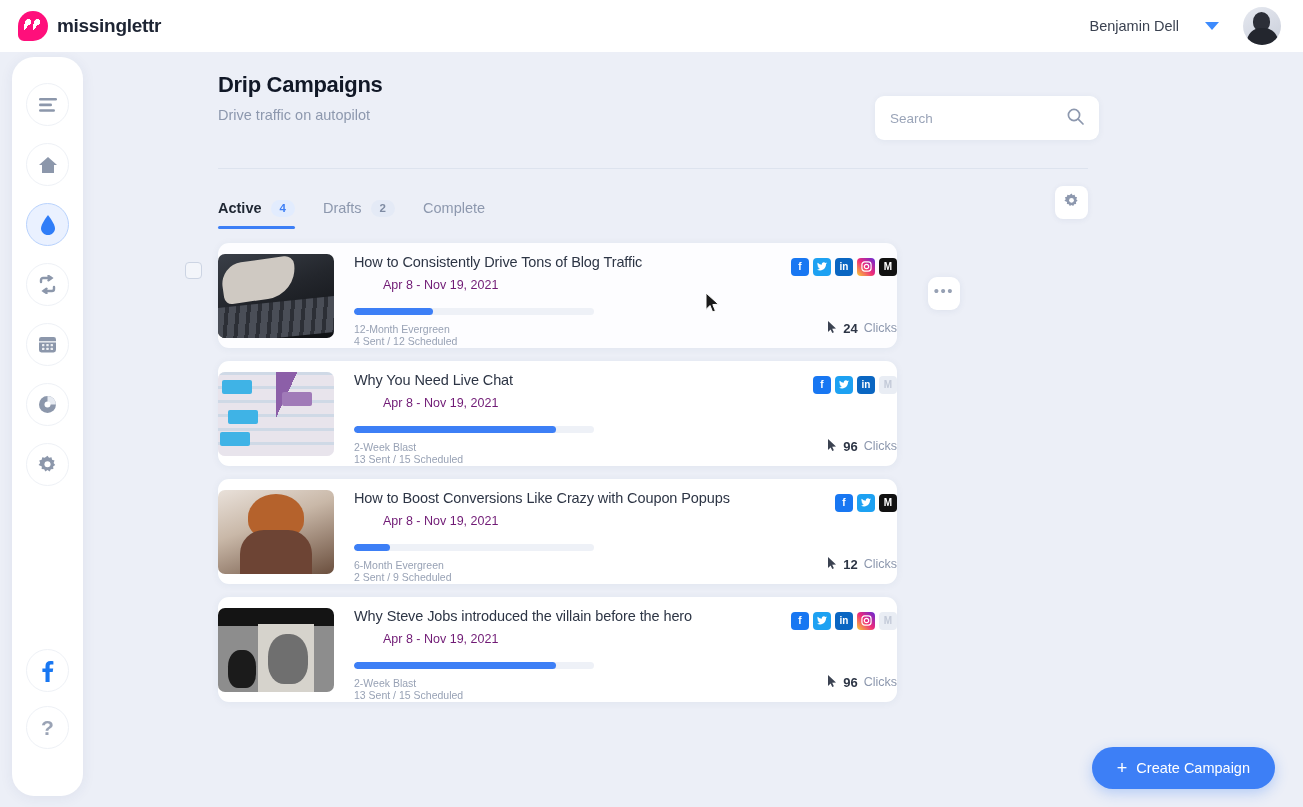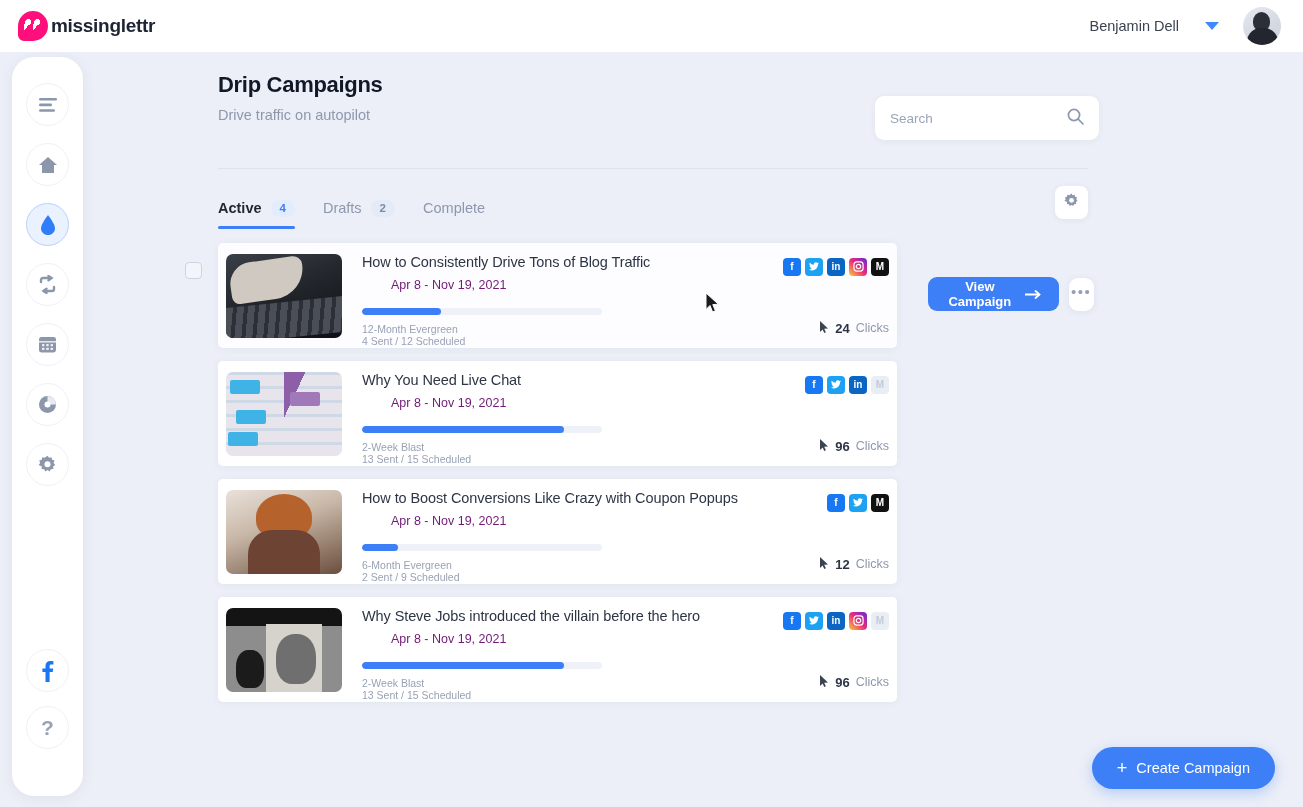--- a/index.html
+++ b/index.html
@@ -13,21 +13,21 @@
   body { position: relative; }
 
   
   .topbar {
     position: absolute; top: 0; left: 0; width: 1303px; height: 52px;
     background: #ffffff;
     display: flex; align-items: center; justify-content: space-between;
     padding: 0 22px 0 18px;
     z-index: 30;
   }
-  .brand { display: flex; align-items: center; gap: 3px; }
+  .brand { display: flex; align-items: center; gap: 9px; }
   .brand-mark {
     width: 30px; height: 30px; position: relative;
     background: #ff0f7b; border-radius: 50% 50% 50% 6px;
   }
   .brand-mark::after {
     content: "";
     position: absolute; left: 7px; top: 8px;
     width: 16px; height: 10px;
     background:
       radial-gradient(circle 3.2px at 3.2px 3.2px, #fff 98%, transparent 100%),
@@ -149,24 +149,24 @@
   
   .cards { margin-top: 14px; position: relative; }
   .card-wrap { position: relative; margin-bottom: 13px; }
   .row-check {
     position: absolute; left: -33px; top: 19px;
     width: 17px; height: 17px; border-radius: 4px;
     border: 1.5px solid #ccd4e3; background: #f3f5fa; cursor: pointer;
   }
   .card {
     width: 679px; height: 105px;
-    background: #ffffff; border-radius: 5px;
+    background: #ffffff; border-radius: 11px;
     box-shadow: 0 1px 8px rgba(40,60,110,.06);
     display: flex; align-items: center;
-    padding: 11px 8px;
+    padding: 11px 0;
     position: relative;
   }
   .card.hover { background: #fdfdff; }
   .thumb {
     width: 116px; height: 84px; border-radius: 7px;
     flex: none; overflow: hidden; position: relative;
     background: #2b2f36;
   }
   .card-body { flex: 1; padding-left: 20px; padding-right: 10px; position: relative; height: 84px; }
   .card-title { font-size: 14.5px; color: #2d3545; letter-spacing: -0.1px; }
@@ -442,29 +442,20 @@
               <svg width="9" height="12" viewBox="0 0 9 12" fill="#3b4251">
                   <path d="M0 0 L0 11 L2.6 8.4 L4.3 12 L5.9 11.2 L4.2 7.8 L8 7.6 Z"></path>
                 </svg>
             </span>
             <b>24</b>
             <span>Clicks</span>
           </div>
         </div>
       </div>
       <div class="actions">
-        <button class="view-btn">
-          <span>View Campaign</span>
-          <span>
-            <svg width="17" height="9" viewBox="0 0 17 9" fill="none" stroke="#fff" stroke-width="1.8" stroke-linecap="round">
-                <path d="M0 4.5 H14"></path>
-                <path d="M10.5 1 L14.5 4.5 L10.5 8"></path>
-              </svg>
-          </span>
-        </button>
         <div class="more-btn">
           <span>•••</span>
         </div>
       </div>
     </div>
 
     <div class="card-wrap">
       <div class="card">
         <div class="thumb th2"></div>
         <div class="card-body">

